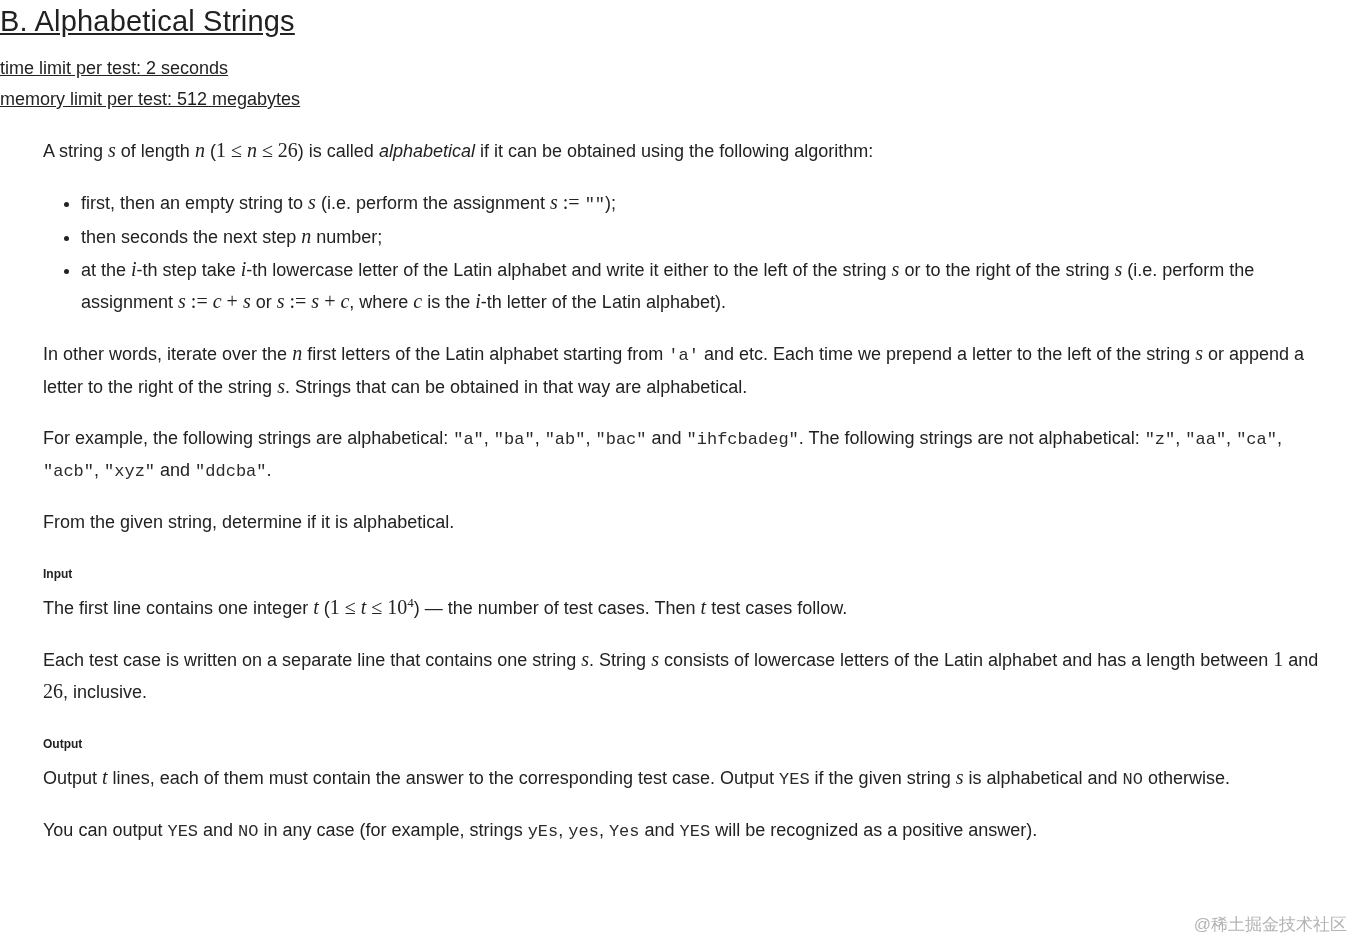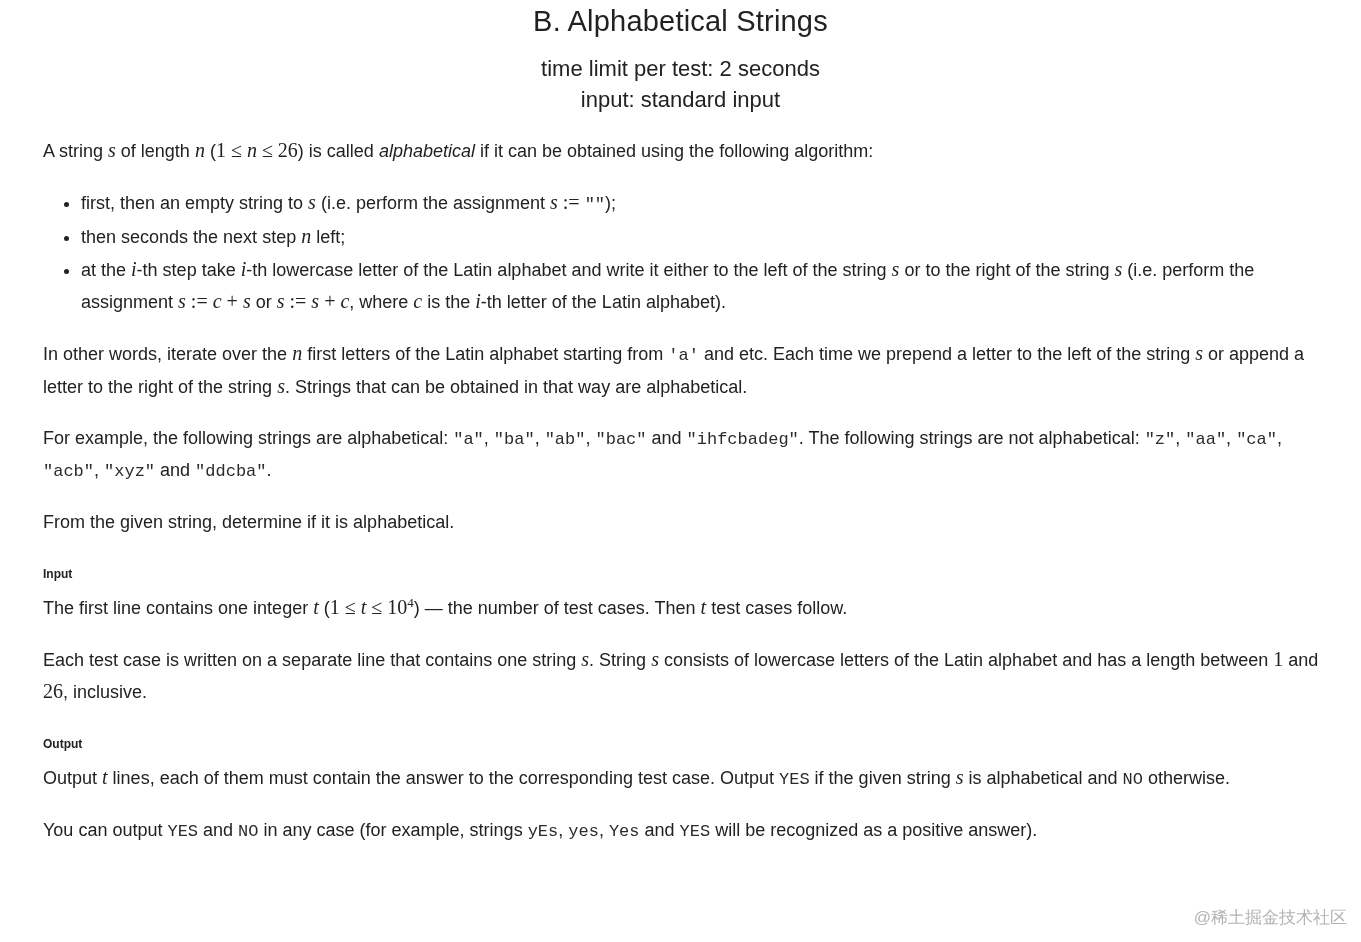--- a/index.html
+++ b/index.html
@@ -2,59 +2,59 @@
 <html><head>
 <meta charset="utf-8">
 <style>
   html,body{margin:0;padding:0;}
   body{
     width:1361px;height:942px;position:relative;overflow:hidden;
     background:#ffffff;color:#222222;
     font-family:"Liberation Sans",sans-serif;
     font-size:18px;line-height:31px;
   }
-  .header{text-align:center;padding-top:3px;}
+  .header{text-align:left;padding-top:3px;text-decoration:underline;}
   .title{font-size:29px;line-height:36px;color:#212121;letter-spacing:0.2px;}
   .meta{margin-top:14px;}
-  .meta-line{font-size:22px;line-height:31px;}
+  .meta-line{font-size:18px;line-height:31px;}
   .content{margin:0 28px 0 43px;}
   .para{margin:20px 0;}
   .para.tight{margin-top:5px;}
   .section-heading{font-weight:bold;font-size:12px;line-height:25px;margin:24px 0 0 0;}
   ul.bullets{margin:17px 0 19px 0;padding-left:38px;}
   ul.bullets li{margin:1px 0;}
   
   .seg-p{}
   .seg-m{font-family:"Liberation Serif",serif;font-style:italic;font-size:20px;}
   .seg-mu{font-family:"Liberation Serif",serif;font-size:20px;}
   .seg-c{font-family:"Liberation Mono",monospace;font-size:17px;color:#2b2b2b;}
   .seg-b{font-weight:normal;}
   .seg-i{font-style:italic;}
   sup.seg-sup{font-family:"Liberation Serif",serif;font-size:13px;line-height:0;}
   .watermark{
-    position:absolute;right:14px;bottom:14px;
+    position:absolute;right:14px;bottom:7px;
     color:#b3b3b3;font-size:17px;line-height:20px;
   }
 </style>
 </head>
 <body>
 
 <div class="header">
   <div class="title">B. Alphabetical Strings</div>
   <div class="meta">
     <div class="meta-line">time limit per test: 2 seconds</div>
-    <div class="meta-line">input: standard input</div>
+    <div class="meta-line">memory limit per test: 512 megabytes</div>
   </div>
 </div>
 
 <div class="content">
     <div class="para"><span class="seg-p">A string </span><span class="seg-m">s</span><span class="seg-p"> of length </span><span class="seg-m">n</span><span class="seg-p"> (</span><span class="seg-mu">1 ≤ </span><span class="seg-m">n</span><span class="seg-mu"> ≤ 26</span><span class="seg-p">) is called </span><span class="seg-i">alphabetical</span><span class="seg-p"> if it can be obtained using the following algorithm:</span></div>
     <ul class="bullets">
       <li><span class="seg-p">first, then an empty string to </span><span class="seg-m">s</span><span class="seg-p"> (i.e. perform the assignment </span><span class="seg-m">s</span><span class="seg-mu"> := </span><span class="seg-c">""</span><span class="seg-p">);</span></li>
-      <li><span class="seg-p">then seconds the next step </span><span class="seg-m">n</span><span class="seg-p"> left;</span></li>
+      <li><span class="seg-p">then seconds the next step </span><span class="seg-m">n</span><span class="seg-p"> number;</span></li>
       <li><span class="seg-p">at the </span><span class="seg-m">i</span><span class="seg-p">-th step take </span><span class="seg-m">i</span><span class="seg-p">-th lowercase letter of the Latin alphabet and write it either to the left of the string </span><span class="seg-m">s</span><span class="seg-p"> or to the right of the string </span><span class="seg-m">s</span><span class="seg-p"> (i.e. perform the assignment </span><span class="seg-m">s</span><span class="seg-mu"> := </span><span class="seg-m">c</span><span class="seg-mu"> + </span><span class="seg-m">s</span><span class="seg-p"> or </span><span class="seg-m">s</span><span class="seg-mu"> := </span><span class="seg-m">s</span><span class="seg-mu"> + </span><span class="seg-m">c</span><span class="seg-p">, where </span><span class="seg-m">c</span><span class="seg-p"> is the </span><span class="seg-m">i</span><span class="seg-p">-th letter of the Latin alphabet).</span></li>
     </ul>
     <div class="para"><span class="seg-p">In other words, iterate over the </span><span class="seg-m">n</span><span class="seg-p"> first letters of the Latin alphabet starting from </span><span class="seg-c">'a'</span><span class="seg-p"> and etc. Each time we prepend a letter to the left of the string </span><span class="seg-m">s</span><span class="seg-p"> or append a letter to the right of the string </span><span class="seg-m">s</span><span class="seg-p">. Strings that can be obtained in that way are alphabetical.</span></div>
     <div class="para"><span class="seg-p">For example, the following strings are alphabetical: </span><span class="seg-c">"a"</span><span class="seg-p">, </span><span class="seg-c">"ba"</span><span class="seg-p">, </span><span class="seg-c">"ab"</span><span class="seg-p">, </span><span class="seg-c">"bac"</span><span class="seg-p"> and </span><span class="seg-c">"ihfcbadeg"</span><span class="seg-p">. The following strings </span><span class="seg-b">are not</span><span class="seg-p"> alphabetical: </span><span class="seg-c">"z"</span><span class="seg-p">, </span><span class="seg-c">"aa"</span><span class="seg-p">, </span><span class="seg-c">"ca"</span><span class="seg-p">, </span><span class="seg-c">"acb"</span><span class="seg-p">, </span><span class="seg-c">"xyz"</span><span class="seg-p"> and </span><span class="seg-c">"ddcba"</span><span class="seg-p">.</span></div>
     <div class="para"><span class="seg-p">From the given string, determine if it is alphabetical.</span></div>
     <div class="section-heading">Input</div>
     <div class="para tight"><span class="seg-p">The first line contains one integer </span><span class="seg-m">t</span><span class="seg-p"> (</span><span class="seg-mu">1 ≤ </span><span class="seg-m">t</span><span class="seg-mu"> ≤ 10</span><sup class="seg-sup">4</sup><span class="seg-p">) — the number of test cases. Then </span><span class="seg-m">t</span><span class="seg-p"> test cases follow.</span></div>
     <div class="para"><span class="seg-p">Each test case is written on a separate line that contains one string </span><span class="seg-m">s</span><span class="seg-p">. String </span><span class="seg-m">s</span><span class="seg-p"> consists of lowercase letters of the Latin alphabet and has a length between </span><span class="seg-mu">1</span><span class="seg-p"> and </span><span class="seg-mu">26</span><span class="seg-p">, inclusive.</span></div>
     <div class="section-heading">Output</div>
     <div class="para tight"><span class="seg-p">Output </span><span class="seg-m">t</span><span class="seg-p"> lines, each of them must contain the answer to the corresponding test case. Output </span><span class="seg-c">YES</span><span class="seg-p"> if the given string </span><span class="seg-m">s</span><span class="seg-p"> is alphabetical and </span><span class="seg-c">NO</span><span class="seg-p"> otherwise.</span></div>

